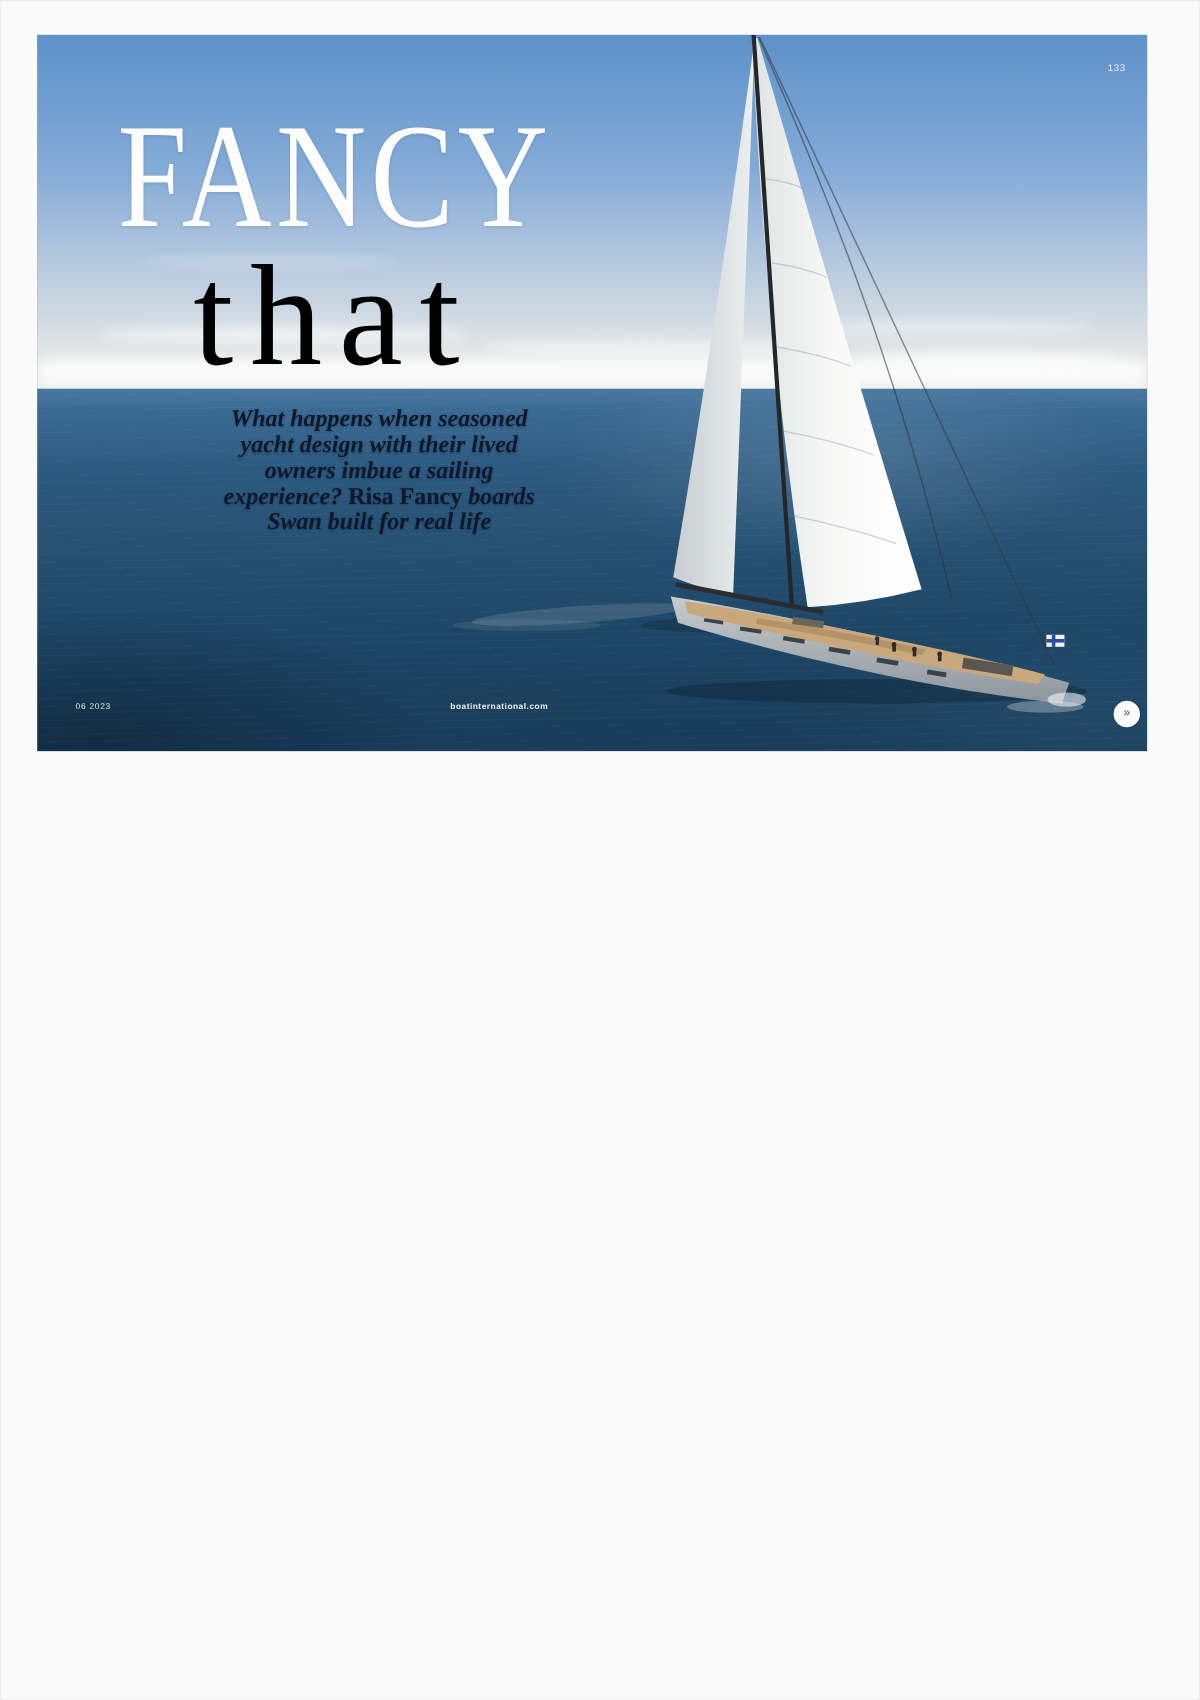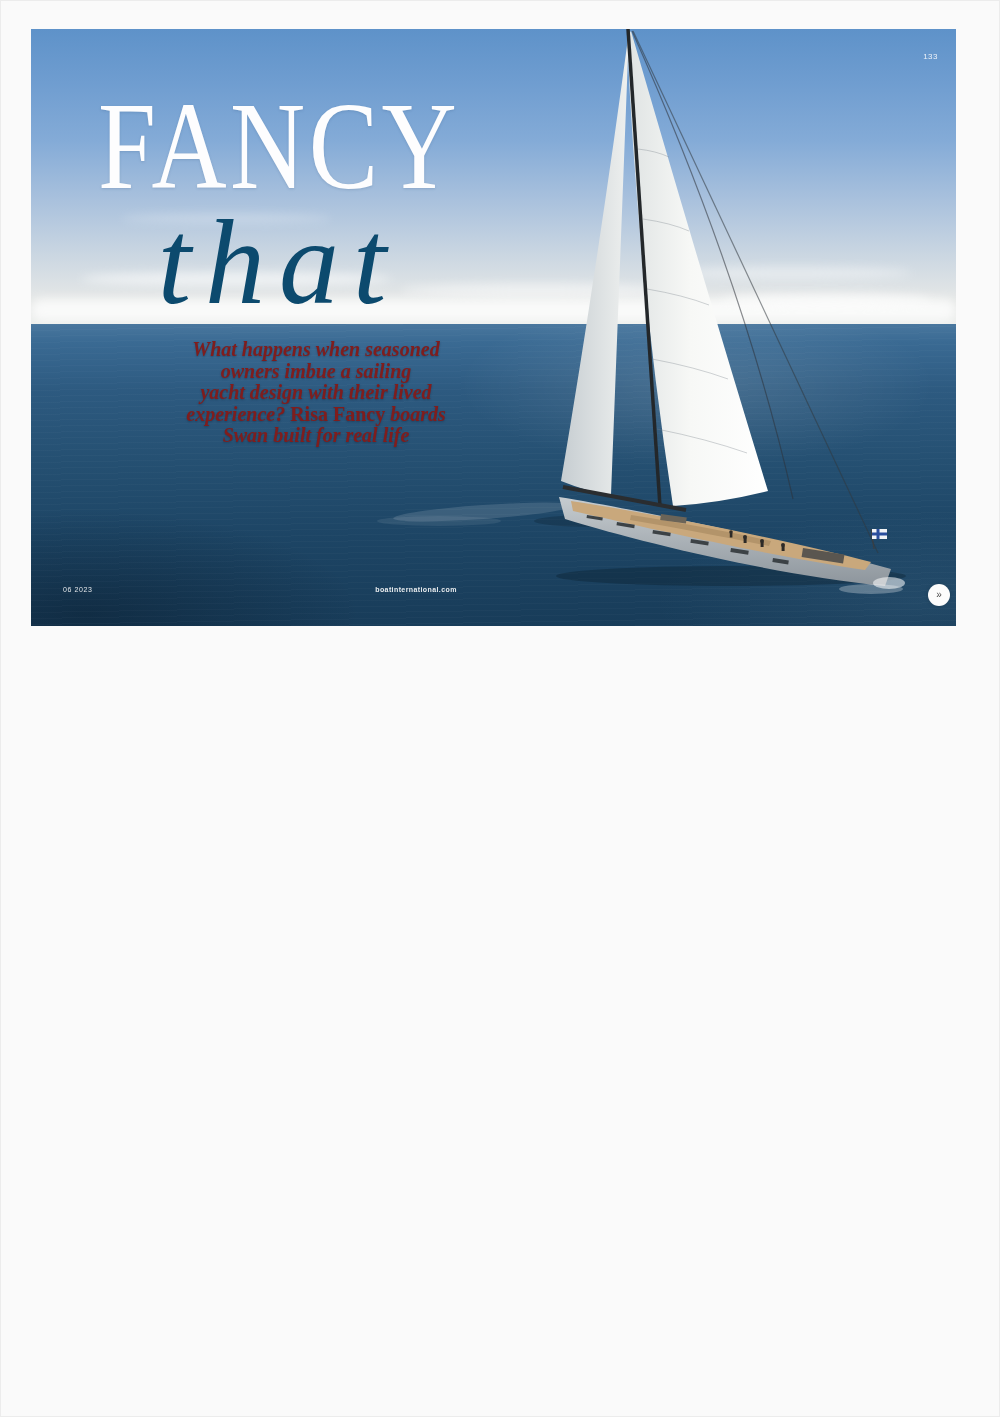--- a/index.html
+++ b/index.html
@@ -46,26 +46,26 @@
   svg.yacht{position:absolute;left:0;top:0;}
 
   
   .title-block{position:absolute;left:28px;top:56px;width:440px;text-align:center;}
   .title-fancy{
     font-size:124px;line-height:1;color:#fdfdfe;letter-spacing:4px;
     transform:scaleX(.84);transform-origin:50% 50%;
     text-shadow:0 1px 3px rgba(40,70,110,.18);
   }
   .title-that{
-    font-size:120px;line-height:1;font-style:italic;color:#0c4a6e;
+    font-size:120px;line-height:1;color:#000000;
     letter-spacing:14px;margin-top:-6px;
   }
   .intro{
     position:absolute;left:70px;top:310px;width:430px;text-align:center;
-    color:#7f1d1d;font-size:20px;line-height:21.5px;font-weight:bold;
+    color:#0f172a;font-size:20px;line-height:21.5px;font-weight:bold;
     text-shadow:0 1px 2px rgba(15,40,65,.4);
   }
   .intro .italic{font-style:italic;}
   .intro .roman{font-style:normal;}
 
   .pagenum{
     position:absolute;top:13px;right:18px;font-size:8px;
     color:#edf2f8;font-family:"Liberation Sans",sans-serif;letter-spacing:.5px;margin-top:10px;
   }
   .footer-issue{
@@ -175,22 +175,22 @@
       <ellipse cx="840" cy="560" rx="32" ry="5" fill="rgba(255,255,255,0.28)"></ellipse>
     </svg>
 
     <div class="title-block">
       <div class="title-fancy">FANCY</div>
       <div class="title-that">that</div>
     </div>
 
     <div class="intro">
         <div class="intro-line"><span class="italic">What happens when seasoned</span></div>
+        <div class="intro-line"><span class="italic">yacht design with their lived</span></div>
         <div class="intro-line"><span class="italic">owners imbue a sailing</span></div>
-        <div class="intro-line"><span class="italic">yacht design with their lived</span></div>
         <div class="intro-line"><span class="italic">experience? </span><span class="roman">Risa Fancy</span><span class="italic"> boards</span></div>
         <div class="intro-line"><span class="italic">Swan built for real life</span></div>
       </div>
 
     <div class="pagenum">133</div>
     <div class="footer-issue">06 2023</div>
     <div class="footer-site">boatinternational.com</div>
     <div class="next-circle">
       <span>»</span>
     </div>

